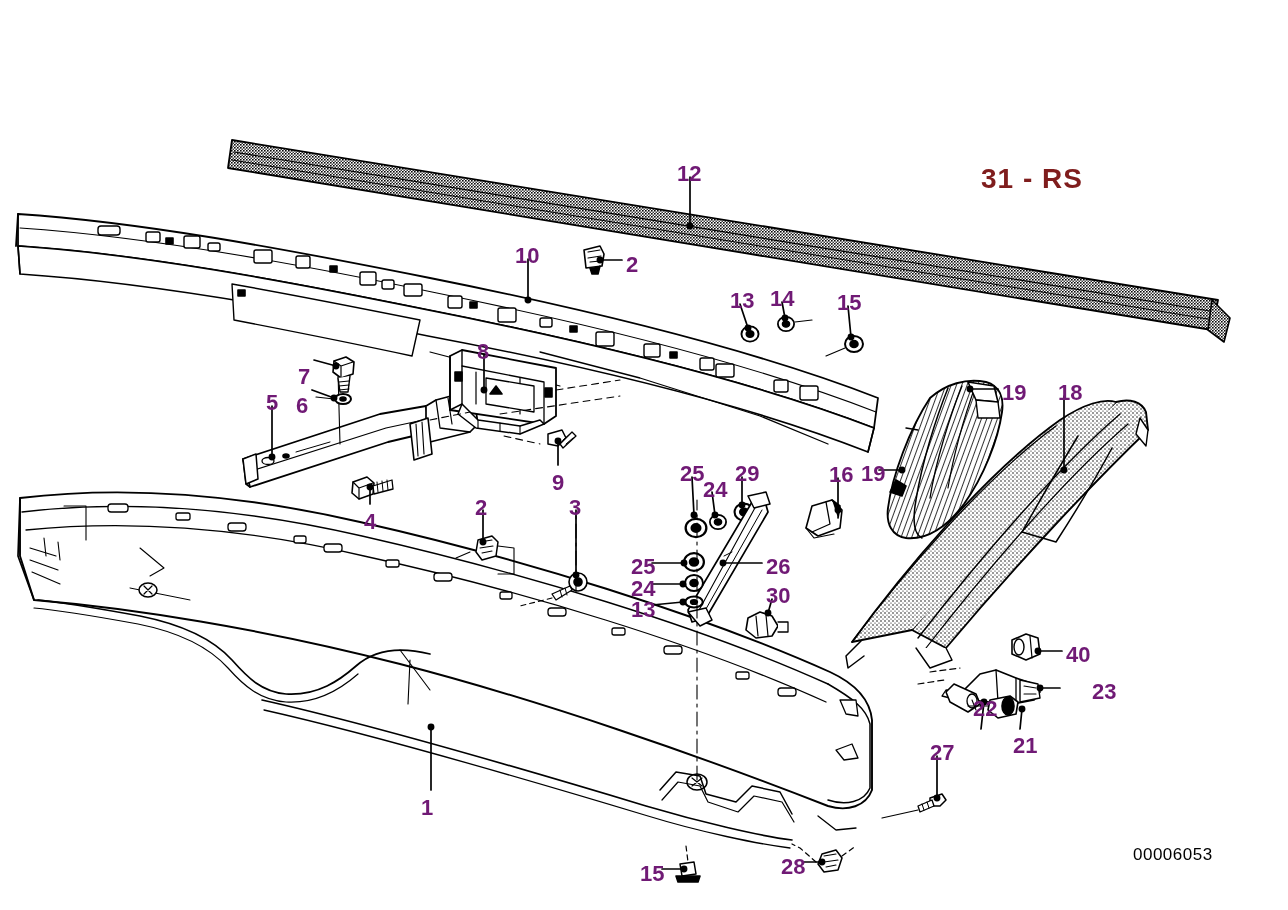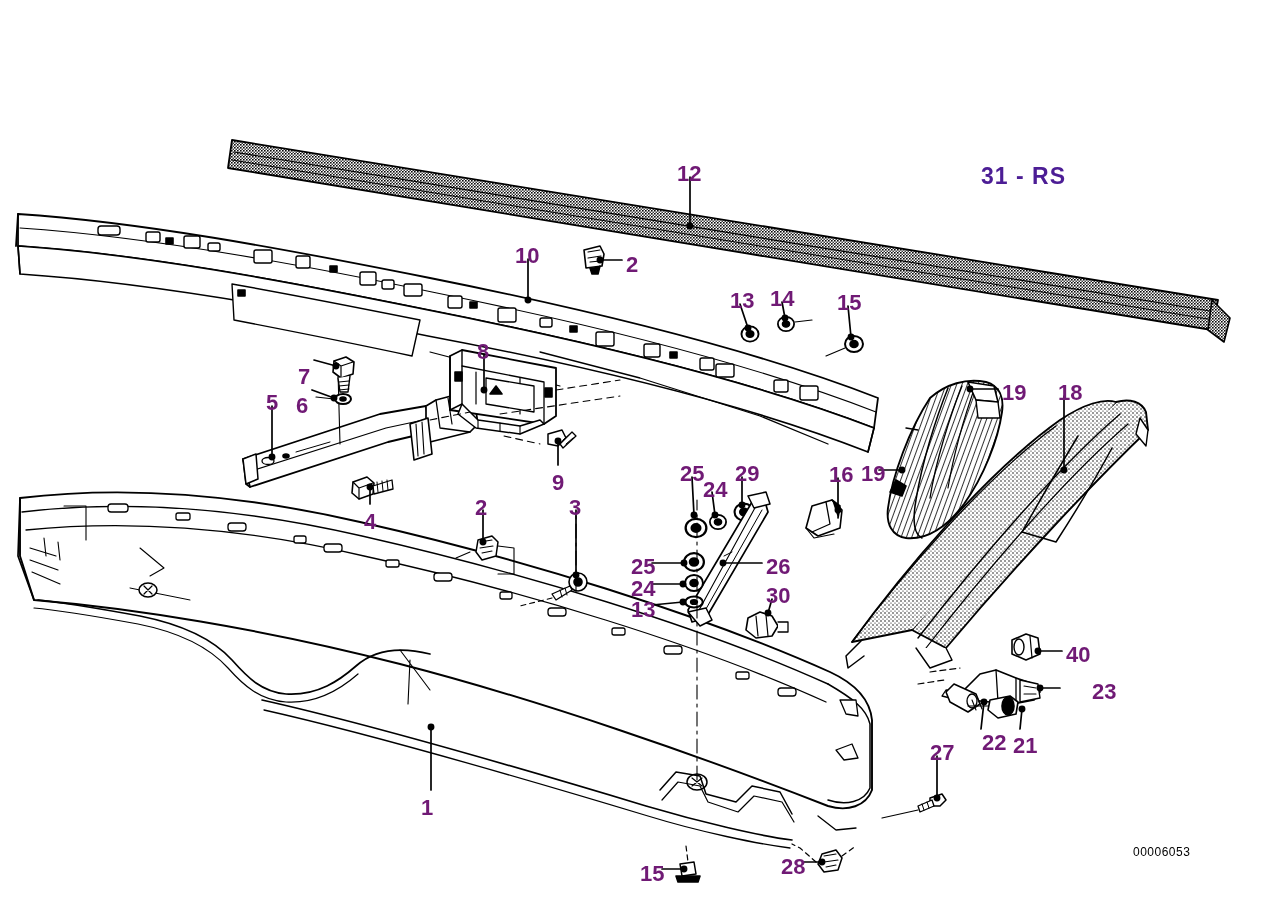--- a/index.html
+++ b/index.html
@@ -31,29 +31,29 @@
     font-size: 22px;
     color: #701a75;
     line-height: 1;
     white-space: nowrap;
     user-select: none;
   }
   .header-code {
     position: absolute;
     font-family: "Liberation Sans", sans-serif;
     font-weight: bold;
-    font-size: 23px;
+    font-size: 28px;
     letter-spacing: 1px;
-    color: #4c1d95;
+    color: #7f1d1d;
     white-space: nowrap;
   }
   .diagram-id {
     position: absolute;
     font-family: "Liberation Sans", sans-serif;
-    font-size: 12px;
+    font-size: 17px;
     color: #000000;
     letter-spacing: 0.5px;
     white-space: nowrap;
   }
 </style>
 </head>
 <body>
 
 <div id="diagram-root">
 
@@ -503,21 +503,21 @@
       <div class="callout" style="left: 677px; top: 163px;">12</div>
       <div class="callout" style="left: 730px; top: 290px;">13</div>
       <div class="callout" style="left: 770px; top: 288px;">14</div>
       <div class="callout" style="left: 837px; top: 292px;">15</div>
       <div class="callout" style="left: 829px; top: 464px;">16</div>
       <div class="callout" style="left: 1002px; top: 382px;">19</div>
       <div class="callout" style="left: 1058px; top: 382px;">18</div>
       <div class="callout" style="left: 861px; top: 463px;">19</div>
       <div class="callout" style="left: 1066px; top: 644px;">40</div>
       <div class="callout" style="left: 1013px; top: 735px;">21</div>
-      <div class="callout" style="left: 973px; top: 732px; margin-left: 9px;">22</div>
+      <div class="callout" style="left: 973px; top: 698px;">22</div>
       <div class="callout" style="left: 1092px; top: 681px;">23</div>
       <div class="callout" style="left: 703px; top: 479px;">24</div>
       <div class="callout" style="left: 631px; top: 578px;">24</div>
       <div class="callout" style="left: 680px; top: 463px;">25</div>
       <div class="callout" style="left: 631px; top: 556px;">25</div>
       <div class="callout" style="left: 766px; top: 556px;">26</div>
       <div class="callout" style="left: 930px; top: 742px;">27</div>
       <div class="callout" style="left: 781px; top: 856px;">28</div>
       <div class="callout" style="left: 735px; top: 463px;">29</div>
       <div class="callout" style="left: 766px; top: 585px;">30</div>

